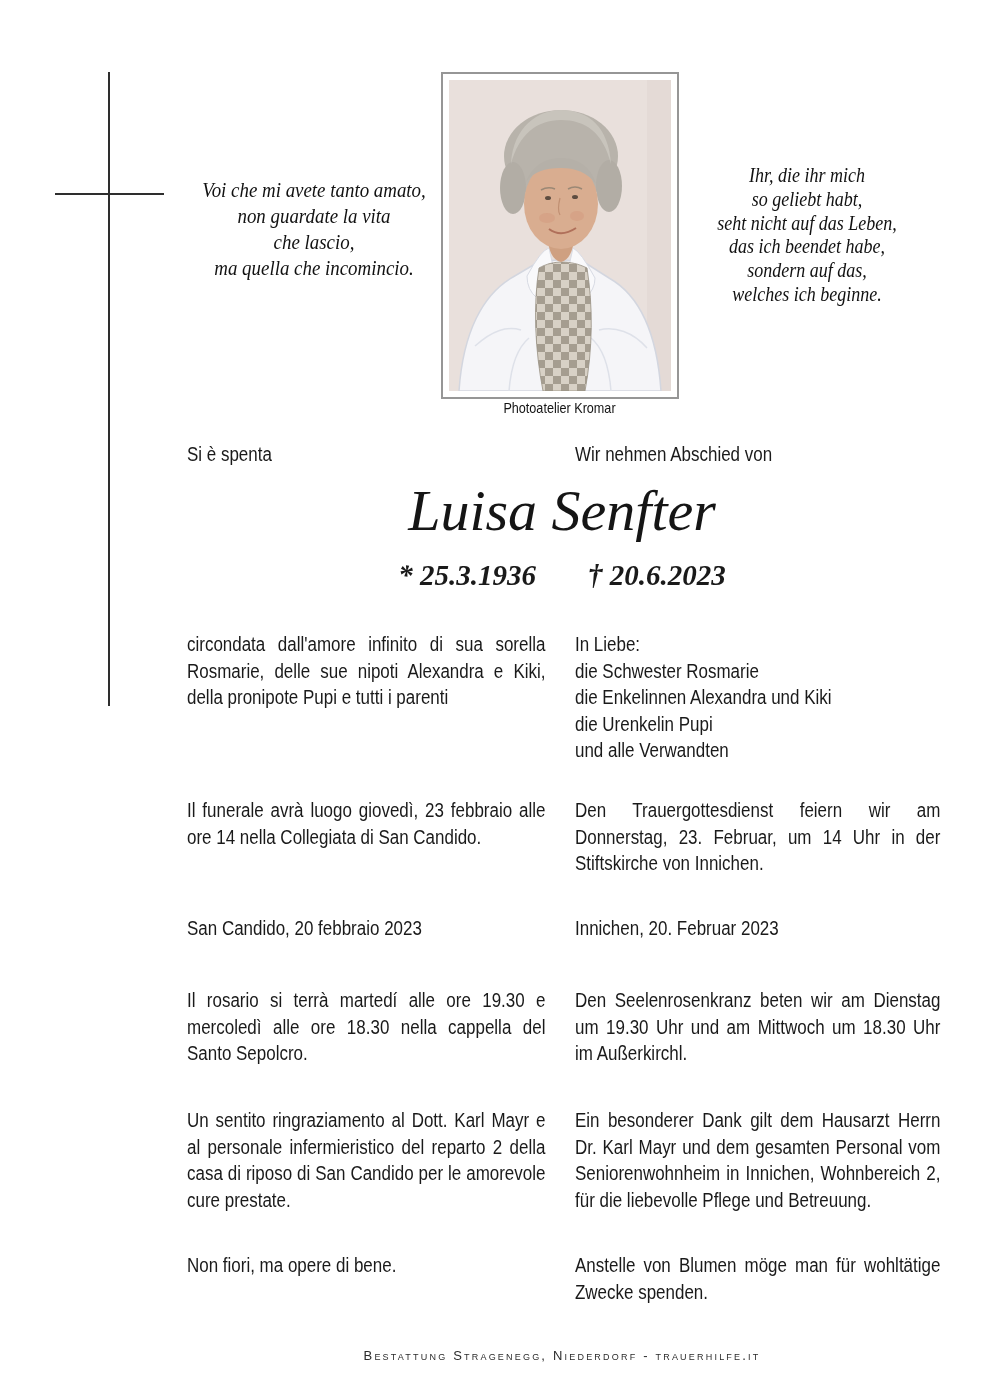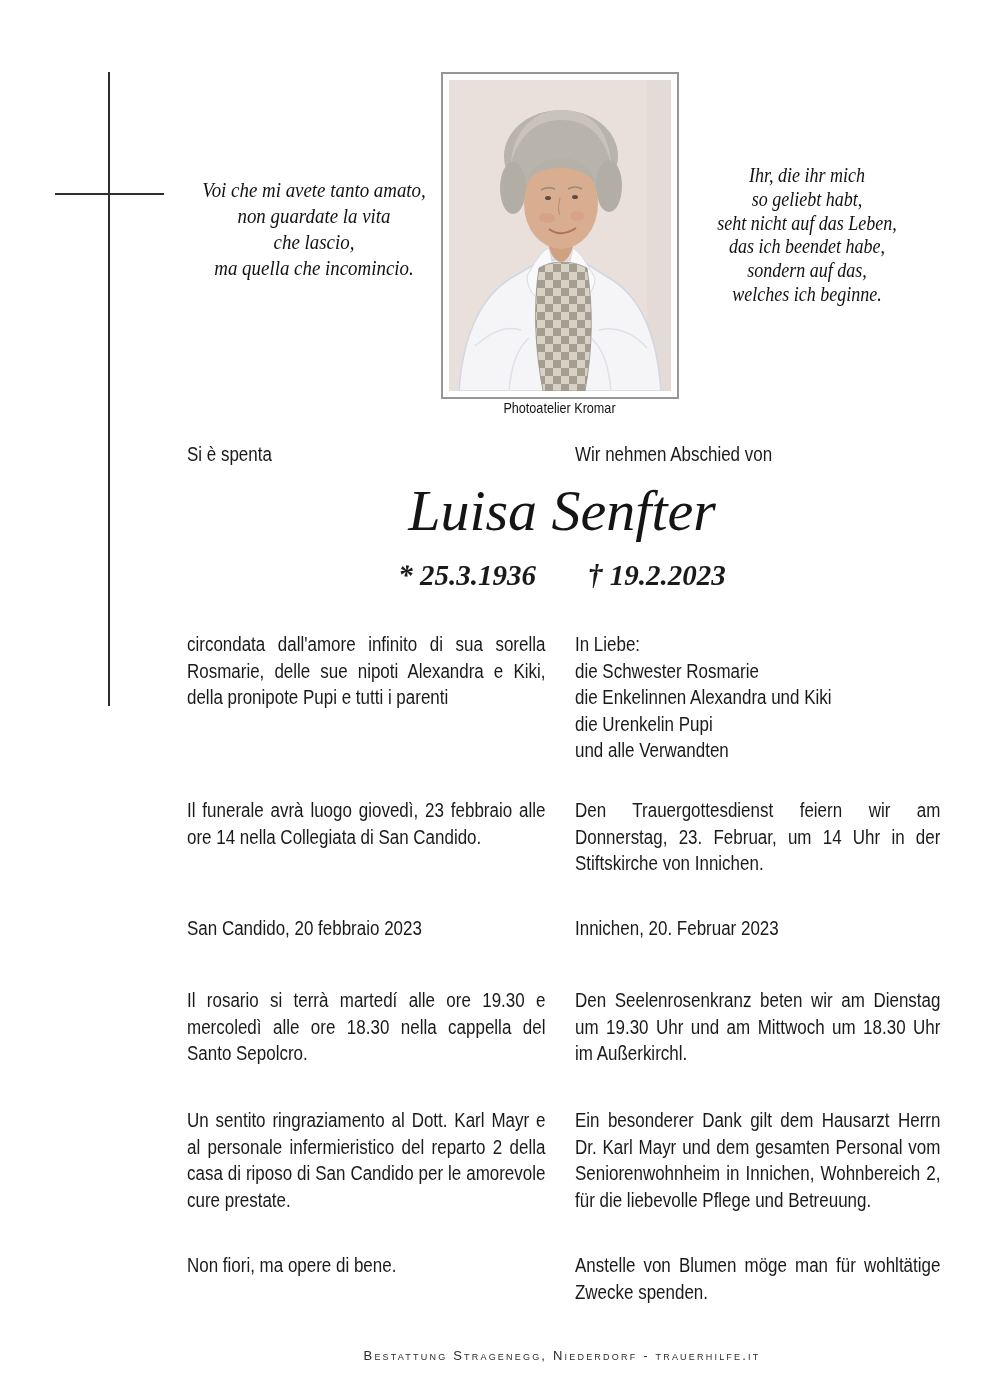--- a/index.html
+++ b/index.html
@@ -126,21 +126,21 @@
   </figure>
   <div class="photo-caption">Photoatelier Kromar</div>
 
   <div class="intro intro-it">Si è spenta</div>
   <div class="intro intro-de">Wir nehmen Abschied von</div>
 
   <h1 class="deceased-name">Luisa Senfter</h1>
 
   <div class="dates">
     <span>* 25.3.1936</span>
-    <span>† 19.2.2023</span>
+    <span>† 20.6.2023</span>
   </div>
 
   <div class="textblock col-left just row-family">circondata dall'amore infinito di sua sorella Rosmarie, delle sue nipoti Alexandra e Kiki, della pronipote Pupi e tutti i parenti</div>
   <div class="textblock col-right row-family">
     <div>In Liebe:</div>
     <div>die Schwester Rosmarie</div>
     <div>die Enkelinnen Alexandra und Kiki</div>
     <div>die Urenkelin Pupi</div>
     <div>und alle Verwandten</div>
   </div>

